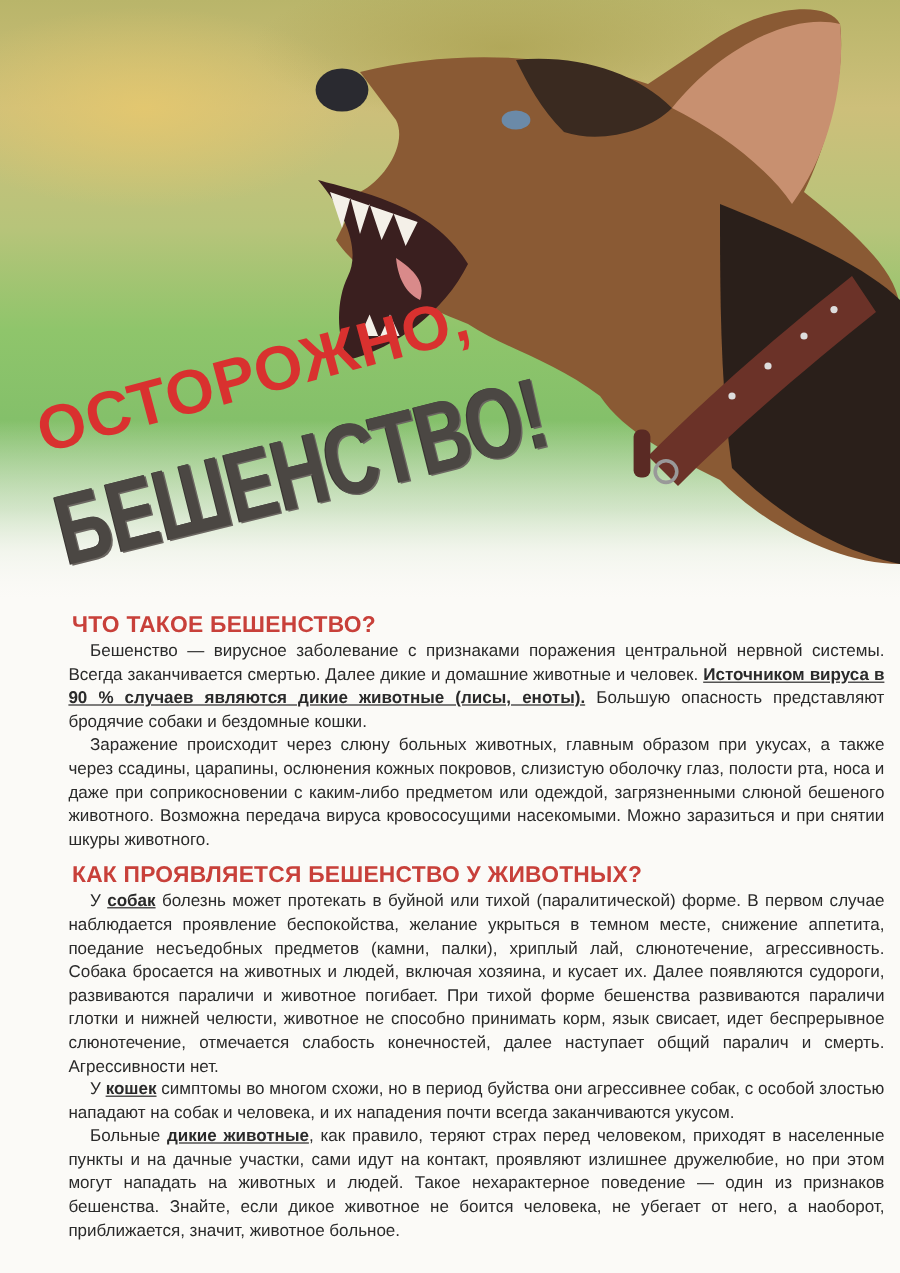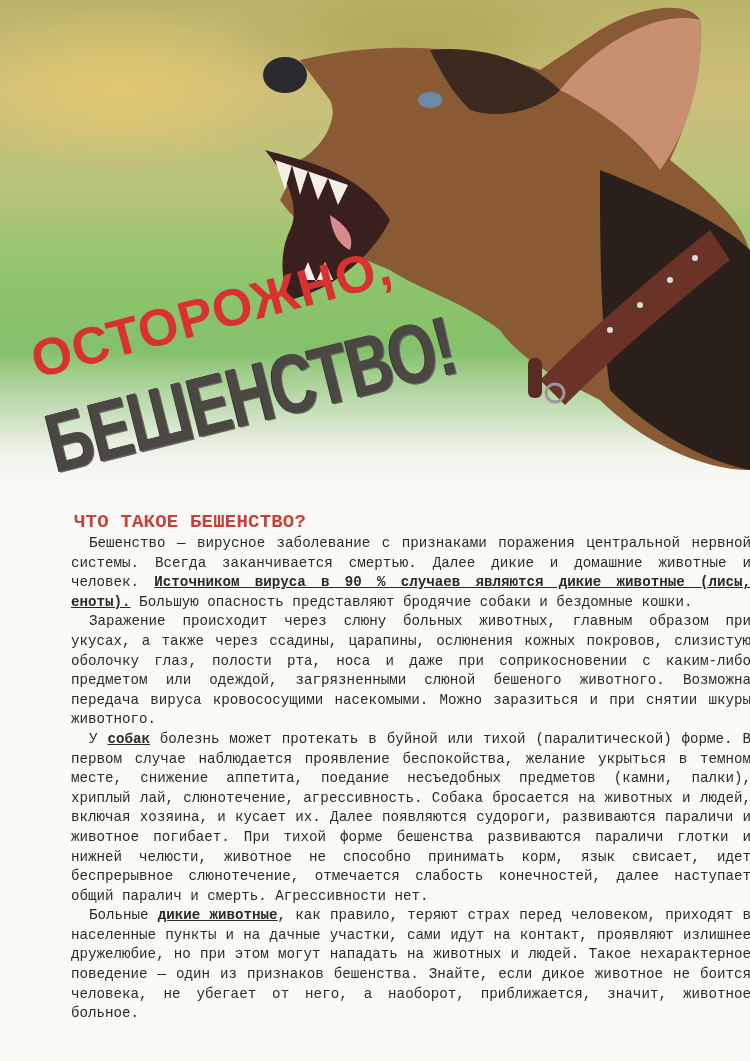--- a/index.html
+++ b/index.html
@@ -26,23 +26,23 @@
     white-space: nowrap;
   }
   .title-line2 {
     position: absolute; left: 60px; top: 420px;
     font-weight: bold; font-size: 62px; color: #4b4743; letter-spacing: -1px;
     transform: rotate(-14deg) scaleY(1.35); transform-origin: left bottom;
     white-space: nowrap;
     text-shadow: 1px 1px 0 #6b6661, -1px 0 0 #3a3633;
   }
   .content {
-    position: absolute; left: 71px; top: 510px; width: 680px;
+    position: absolute; left: 57px; top: 510px; width: 680px;
     font-size: 14.2px; line-height: 19.6px; color: #2a2a2a;
-    font-family: Liberation Mono, monospace;
+    font-family: Liberation Sans, sans-serif;
   }
   .content h2 {
     margin: 0 0 0 3px; font-size: 19px; line-height: 24px; font-weight: bold;
     color: #c8403a; letter-spacing: 0.2px;
   }
   .content p { margin: 0; text-indent: 18px; text-align: justify; }
   .content p.first { text-indent: 0; }
   .content .sec2 { margin-top: 8px; }
   .hl { font-weight: bold; text-decoration: underline; }
 </style>
@@ -79,19 +79,23 @@
 <div class="title-line1">ОСТОРОЖНО,</div>
 <div class="title-line2">БЕШЕНСТВО!</div>
 
 <div class="content">
   <h2>ЧТО ТАКОЕ БЕШЕНСТВО?</h2>
   <p class="first" style="text-indent:18px;">
     <span>Бешенство — вирусное заболевание с признаками поражения центральной нервной системы. Всегда заканчивается смертью. Далее дикие и домашние животные и человек. </span><span class="hl">Источником вируса в 90 % случаев являются дикие животные (лисы, еноты).</span><span> Большую опасность представляют бродячие собаки и бездомные кошки.</span>
   </p>
   <p>Заражение происходит через слюну больных животных, главным образом при укусах, а также через ссадины, царапины, ослюнения кожных покровов, слизистую оболочку глаз, полости рта, носа и даже при соприкосновении с каким-либо предметом или одеждой, загрязненными слюной бешеного животного. Возможна передача вируса кровососущими насекомыми. Можно заразиться и при снятии шкуры животного.</p>
 
+  <h2 class="sec2">КАК ПРОЯВЛЯЕТСЯ БЕШЕНСТВО У ЖИВОТНЫХ?</h2>
   <p>
     <span>У </span><span class="hl">собак</span><span> болезнь может протекать в буйной или тихой (паралитической) форме. В первом случае наблюдается проявление беспокойства, желание укрыться в темном месте, снижение аппетита, поедание несъедобных предметов (камни, палки), хриплый лай, слюнотечение, агрессивность. Собака бросается на животных и людей, включая хозяина, и кусает их. Далее появляются судороги, развиваются параличи и животное погибает. При тихой форме бешенства развиваются параличи глотки и нижней челюсти, животное не способно принимать корм, язык свисает, идет беспрерывное слюнотечение, отмечается слабость конечностей, далее наступает общий паралич и смерть. Агрессивности нет.</span>
+  </p>
+  <p>
+    <span>У </span><span class="hl">кошек</span><span> симптомы во многом схожи, но в период буйства они агрессивнее собак, с особой злостью нападают на собак и человека, и их нападения почти всегда заканчиваются укусом.</span>
   </p>
   <p>
     <span>Больные </span><span class="hl">дикие животные</span><span>, как правило, теряют страх перед человеком, приходят в населенные пункты и на дачные участки, сами идут на контакт, проявляют излишнее дружелюбие, но при этом могут нападать на животных и людей. Такое нехарактерное поведение — один из признаков бешенства. Знайте, если дикое животное не боится человека, не убегает от него, а наоборот, приближается, значит, животное больное.</span>
   </p>
 </div>
 
 </body></html>

